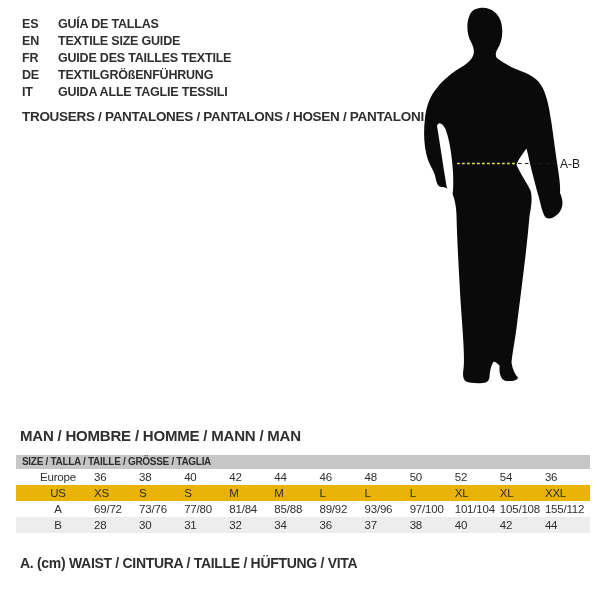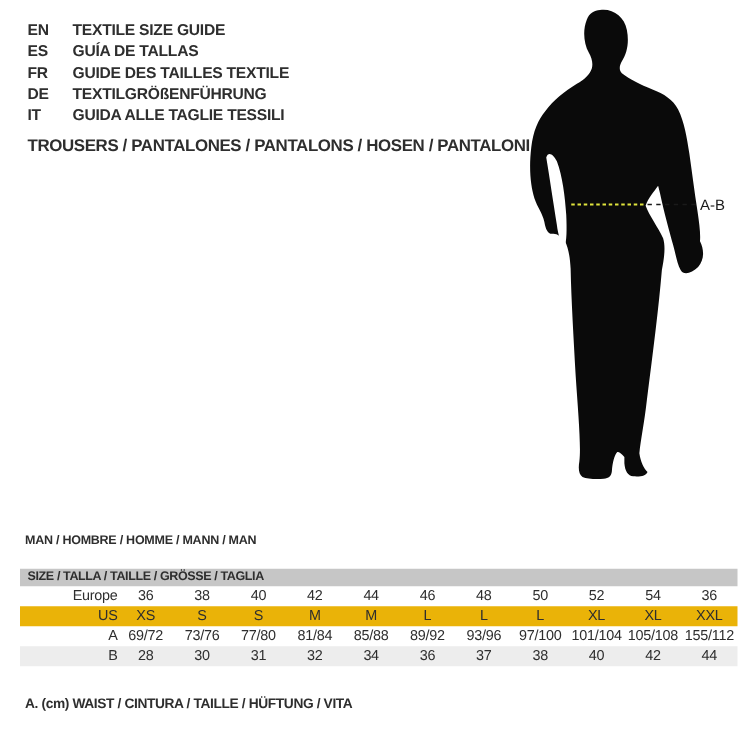--- a/index.html
+++ b/index.html
@@ -19,58 +19,58 @@
   .category-title {
     position:absolute; left:22px; top:109px; font-size:13.5px; font-weight:700;
     letter-spacing:-0.3px; white-space:nowrap;
   }
 
   
   .figure-svg { position:absolute; left:400px; top:0; }
 
   
   .man-title {
-    position:absolute; left:20px; top:427px; font-size:10px; font-weight:700;
+    position:absolute; left:20px; top:427px; font-size:15px; font-weight:700;
     letter-spacing:-0.2px; white-space:nowrap;
   }
 
   
   .size-table { position:absolute; left:16px; top:455px; width:574px; }
   .st-header {
     height:14px; line-height:14px; padding-left:6px;
     font-size:10px; font-weight:700; letter-spacing:-0.3px;
     color:#2e2e2e;
   }
   .st-row {
     display:grid; grid-template-columns:78px repeat(11, 1fr);
     height:16px; line-height:16px; font-size:11.5px; letter-spacing:-0.2px;
   }
-  .st-label { padding-left:6px; text-align:right; }
-  .st-cell { text-align:center; }
+  .st-label { padding-left:6px; text-align:center; }
+  .st-cell { }
 
   
   .footnotes { position:absolute; left:20px; top:556px; }
   .footnote {
-    font-size:11px; font-weight:700; letter-spacing:-0.3px;
+    font-size:14px; font-weight:700; letter-spacing:-0.3px;
     height:15.5px; line-height:15.5px; white-space:nowrap;
   }
 </style>
 </head>
 <body>
 
 <div class="canvas">
 
   <div class="lang-list">
     <div class="lang-row">
+      <span class="lang-code">ES</span>
+      <span class="lang-label">GUÍA DE TALLAS</span>
+    </div>
+    <div class="lang-row">
       <span class="lang-code">EN</span>
       <span class="lang-label">TEXTILE SIZE GUIDE</span>
-    </div>
-    <div class="lang-row">
-      <span class="lang-code">ES</span>
-      <span class="lang-label">GUÍA DE TALLAS</span>
     </div>
     <div class="lang-row">
       <span class="lang-code">FR</span>
       <span class="lang-label">GUIDE DES TAILLES TEXTILE</span>
     </div>
     <div class="lang-row">
       <span class="lang-code">DE</span>
       <span class="lang-label">TEXTILGRÖßENFÜHRUNG</span>
     </div>
     <div class="lang-row">

